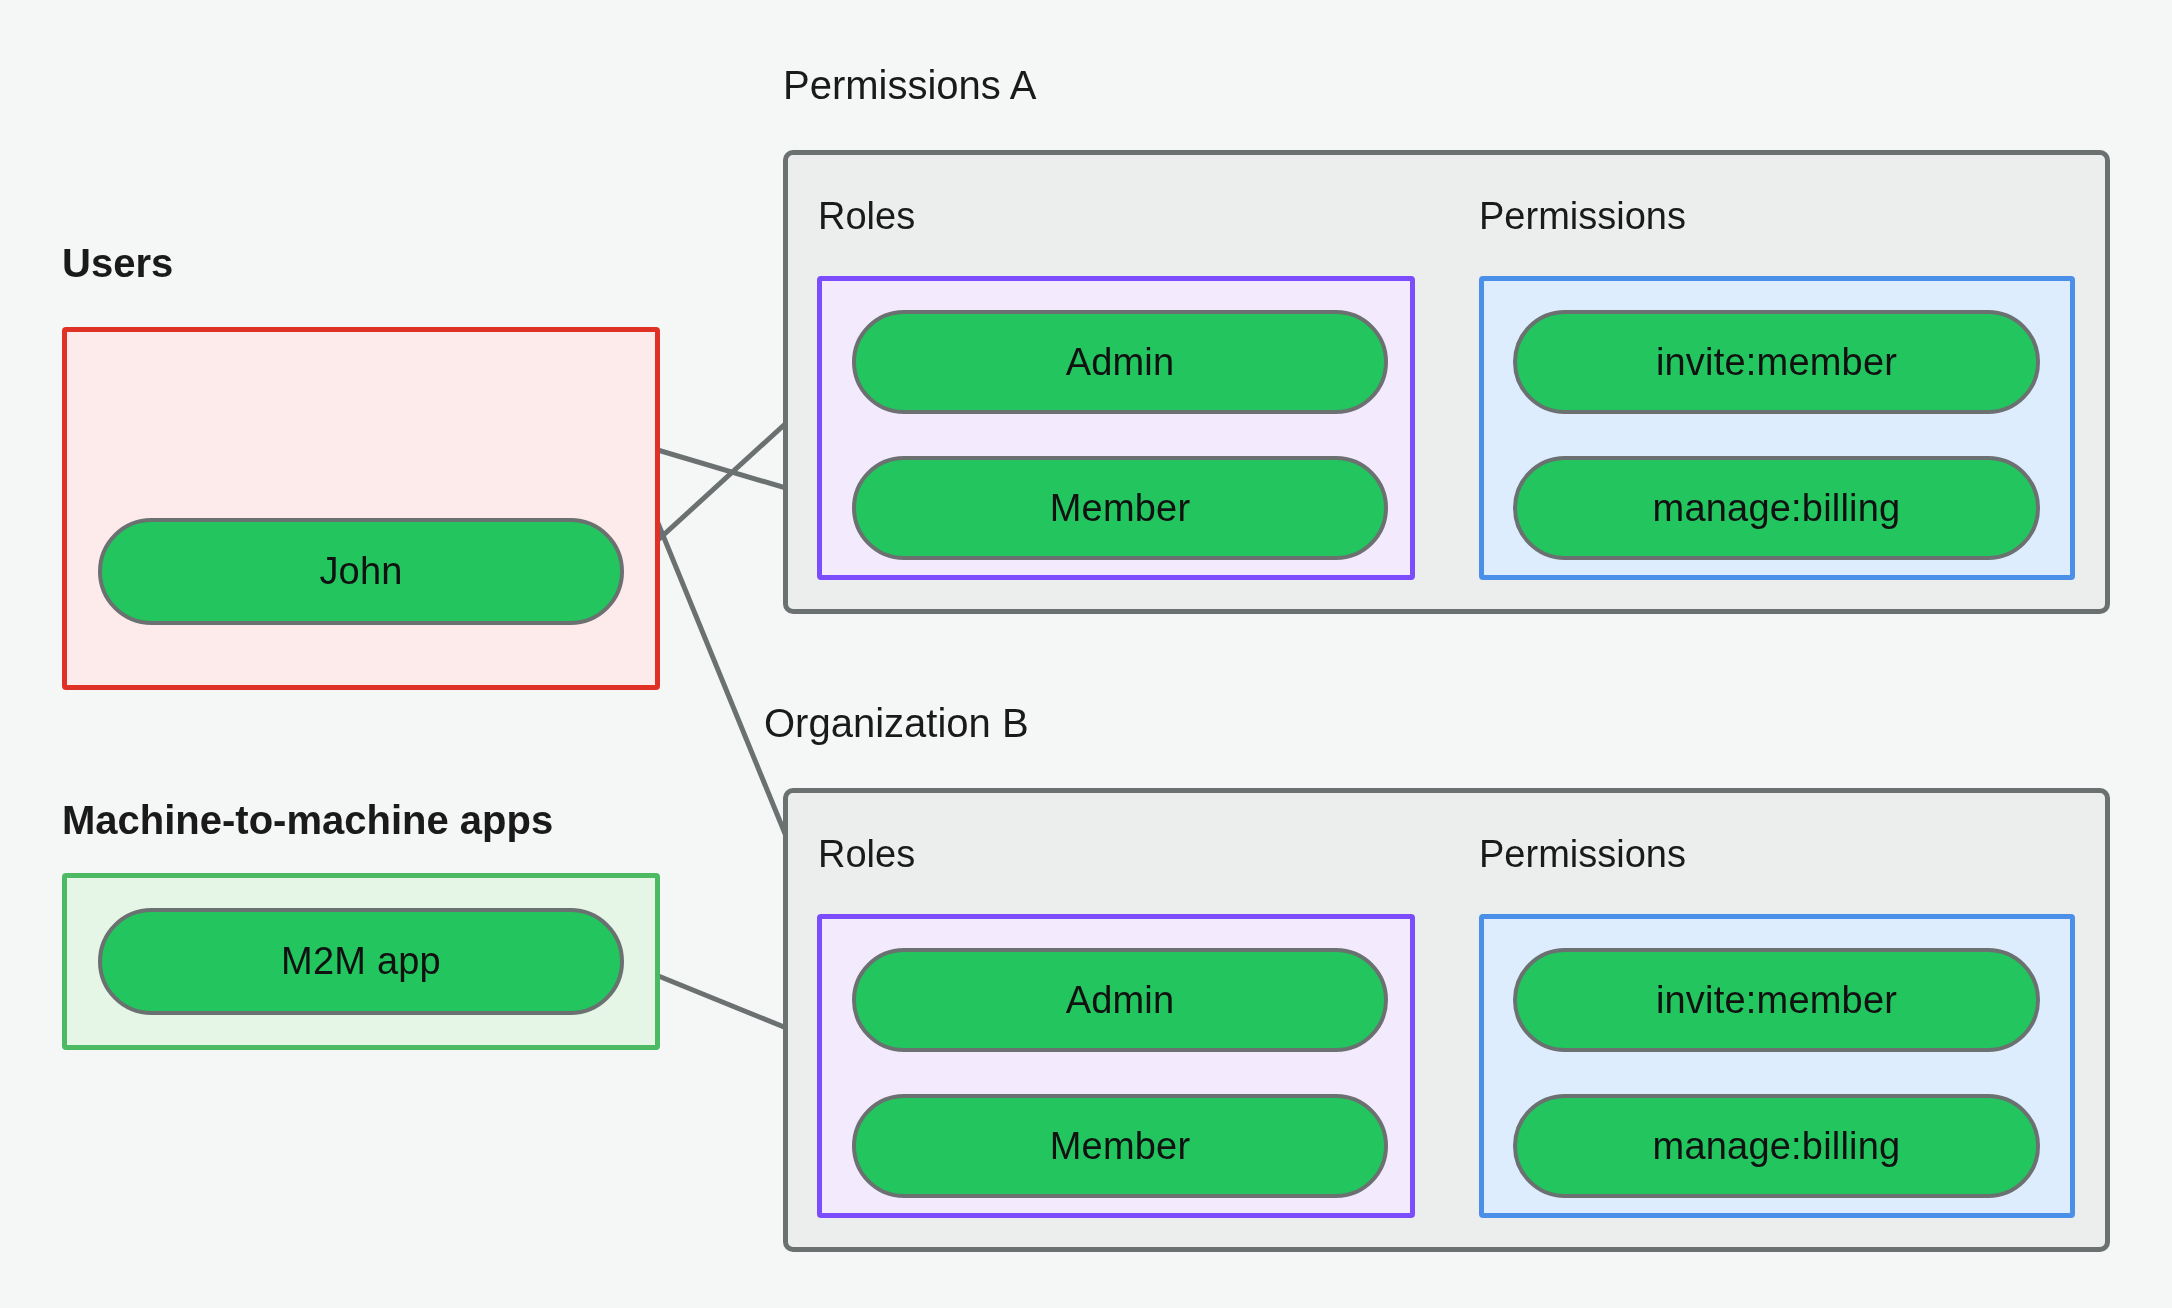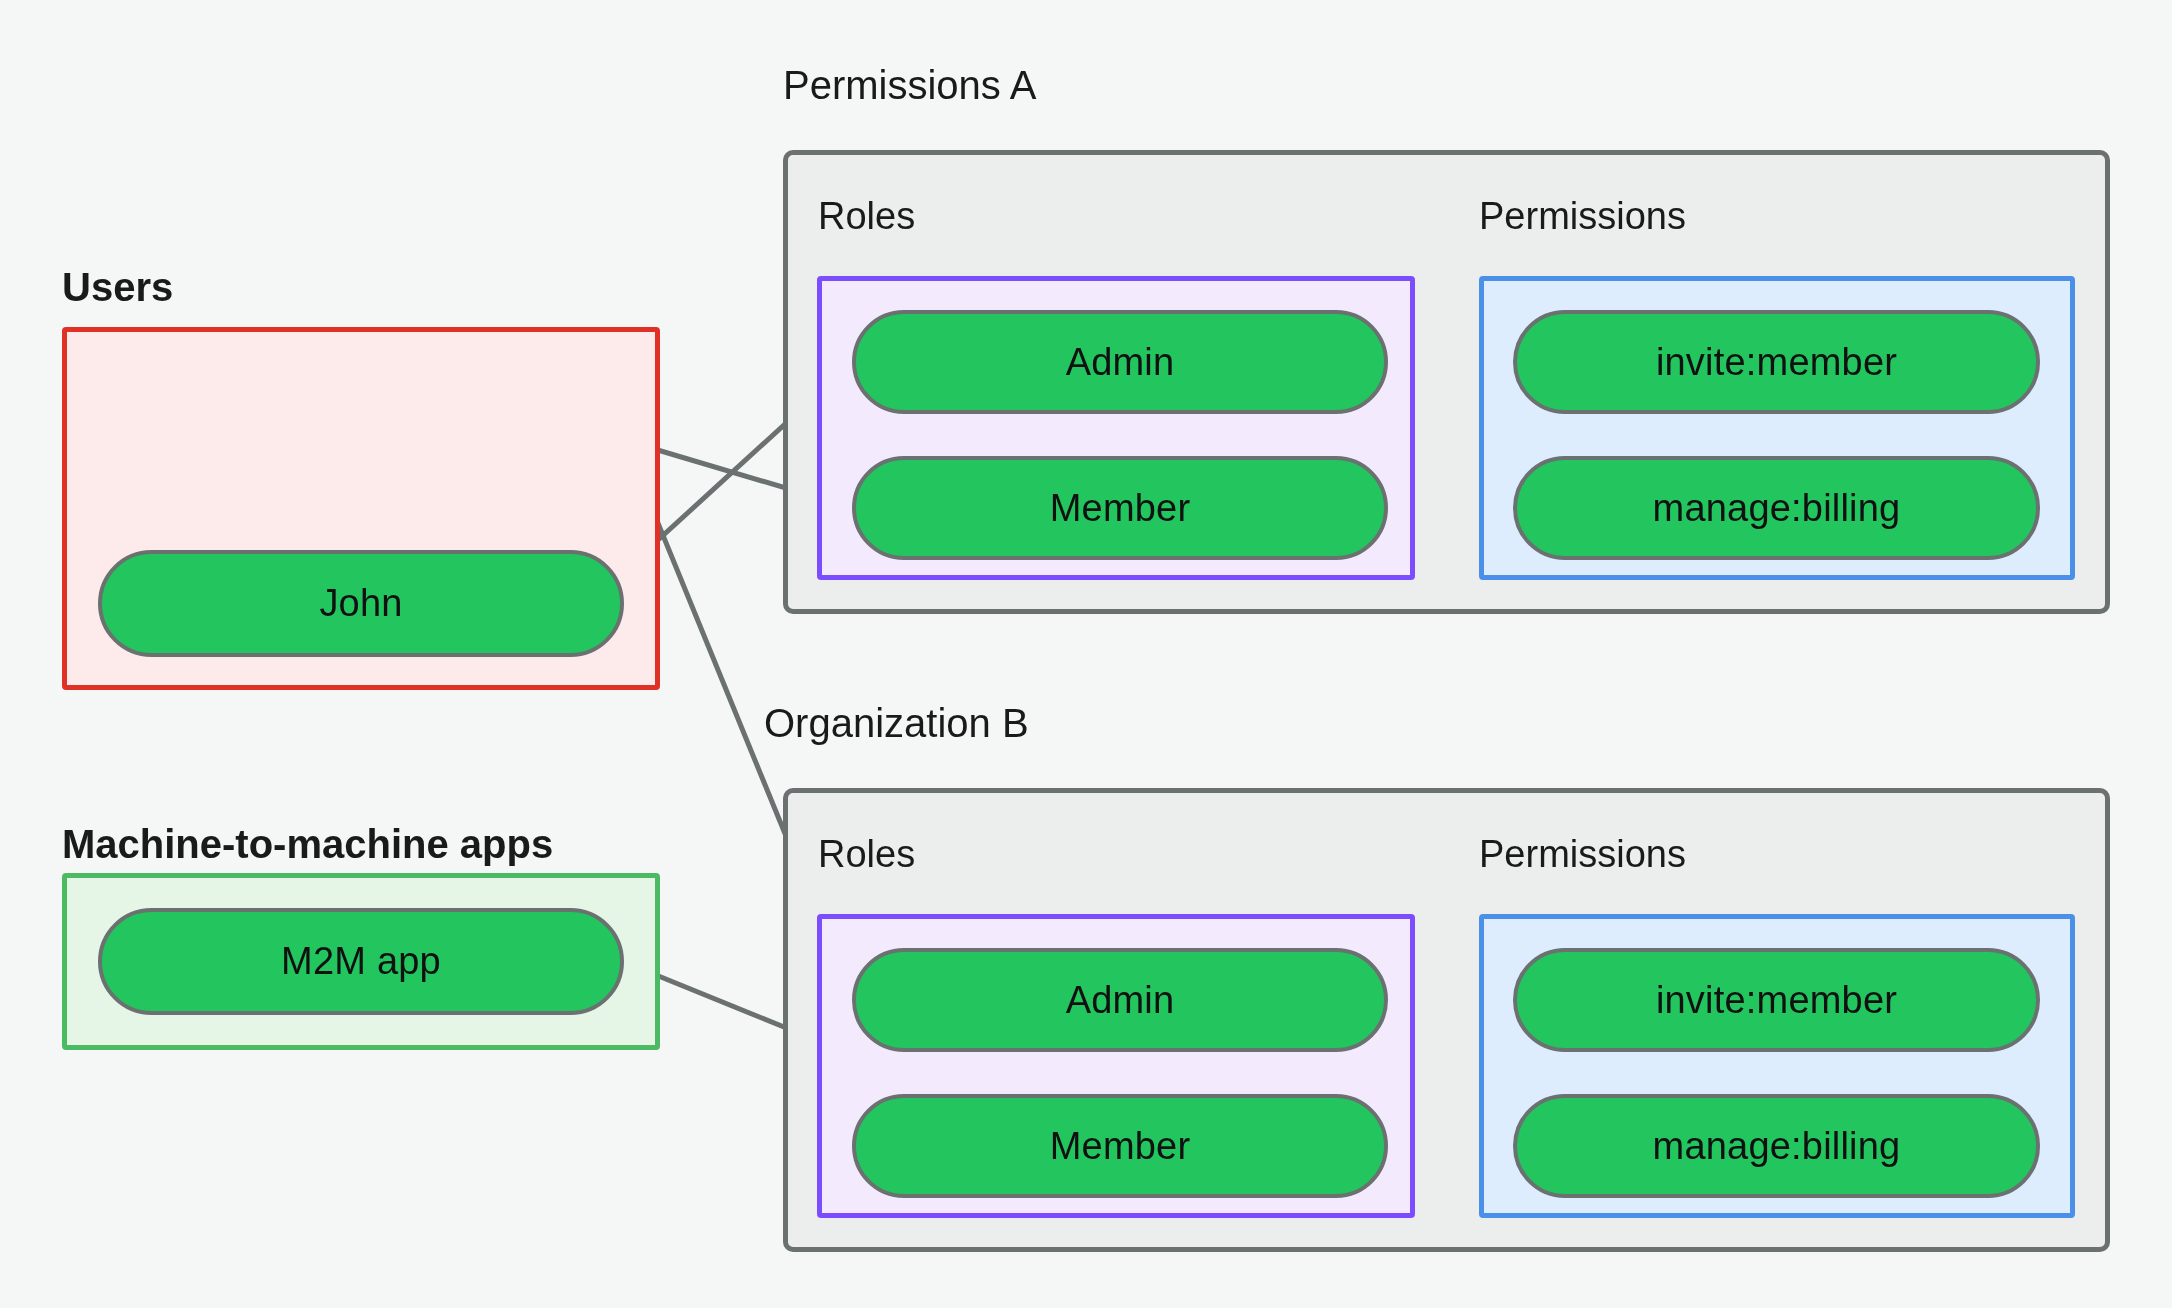--- a/index.html
+++ b/index.html
@@ -11,21 +11,21 @@
   }
   #stage{position:absolute;left:0;top:0;width:2172px;height:1308px;}
 
   
   #edges{position:absolute;left:0;top:0;width:2172px;height:1308px;z-index:1;pointer-events:none;}
 
   
   .group-label{
     position:absolute;z-index:3;
     font-size:40px;font-weight:700;color:#1a1a1a;
-    white-space:nowrap;line-height:1;margin-top:24px;
+    white-space:nowrap;line-height:1;
   }
   .org-label{
     position:absolute;z-index:3;
     font-size:40px;font-weight:400;color:#1a1a1a;
     white-space:nowrap;line-height:1;
   }
   .sub-label{
     position:absolute;z-index:4;
     font-size:38px;font-weight:400;color:#1a1a1a;
     white-space:nowrap;line-height:1;
@@ -95,21 +95,21 @@
       <circle cx="1513" cy="1000" r="13"></circle>
       <circle cx="1513" cy="1146" r="13"></circle>
     </g>
   </svg>
 
   <div class="group-label" style="left:62px;top:243px;">Users</div>
 
   <div class="box users-box" style="left:62px;top:327px;width:598px;height:363px;"></div>
 
 
-  <div class="pill" style="left:98px;top:518px;width:526px;height:107px;margin-top:32px;">John</div>
+  <div class="pill" style="left:98px;top:518px;width:526px;height:107px;">John</div>
 
   <div class="group-label" style="left:62px;top:800px;">Machine-to-machine apps</div>
 
   <div class="box m2m-box" style="left:62px;top:873px;width:598px;height:177px;"></div>
 
   <div class="pill" style="left:98px;top:908px;width:526px;height:107px;">M2M app</div>
 
   <div class="org-label" style="left:783px;top:65px;">Permissions A</div>
 
   <div class="box org-box" style="left:783px;top:150px;width:1327px;height:464px;"></div>

